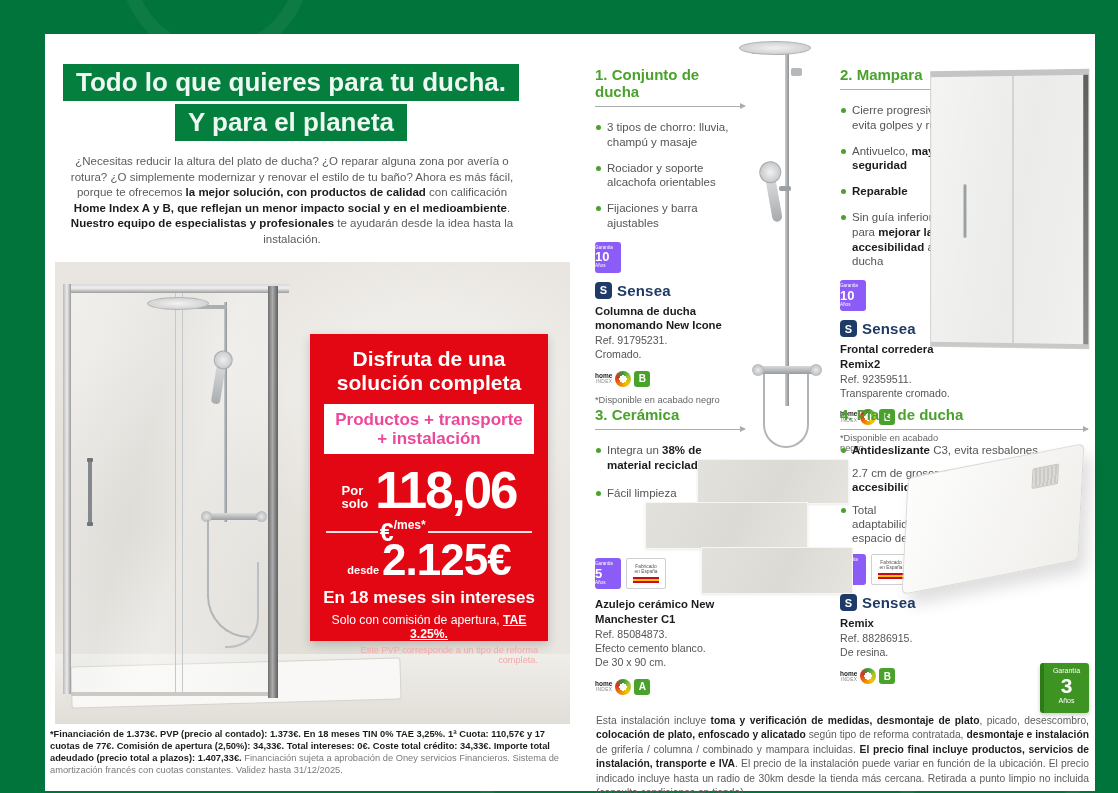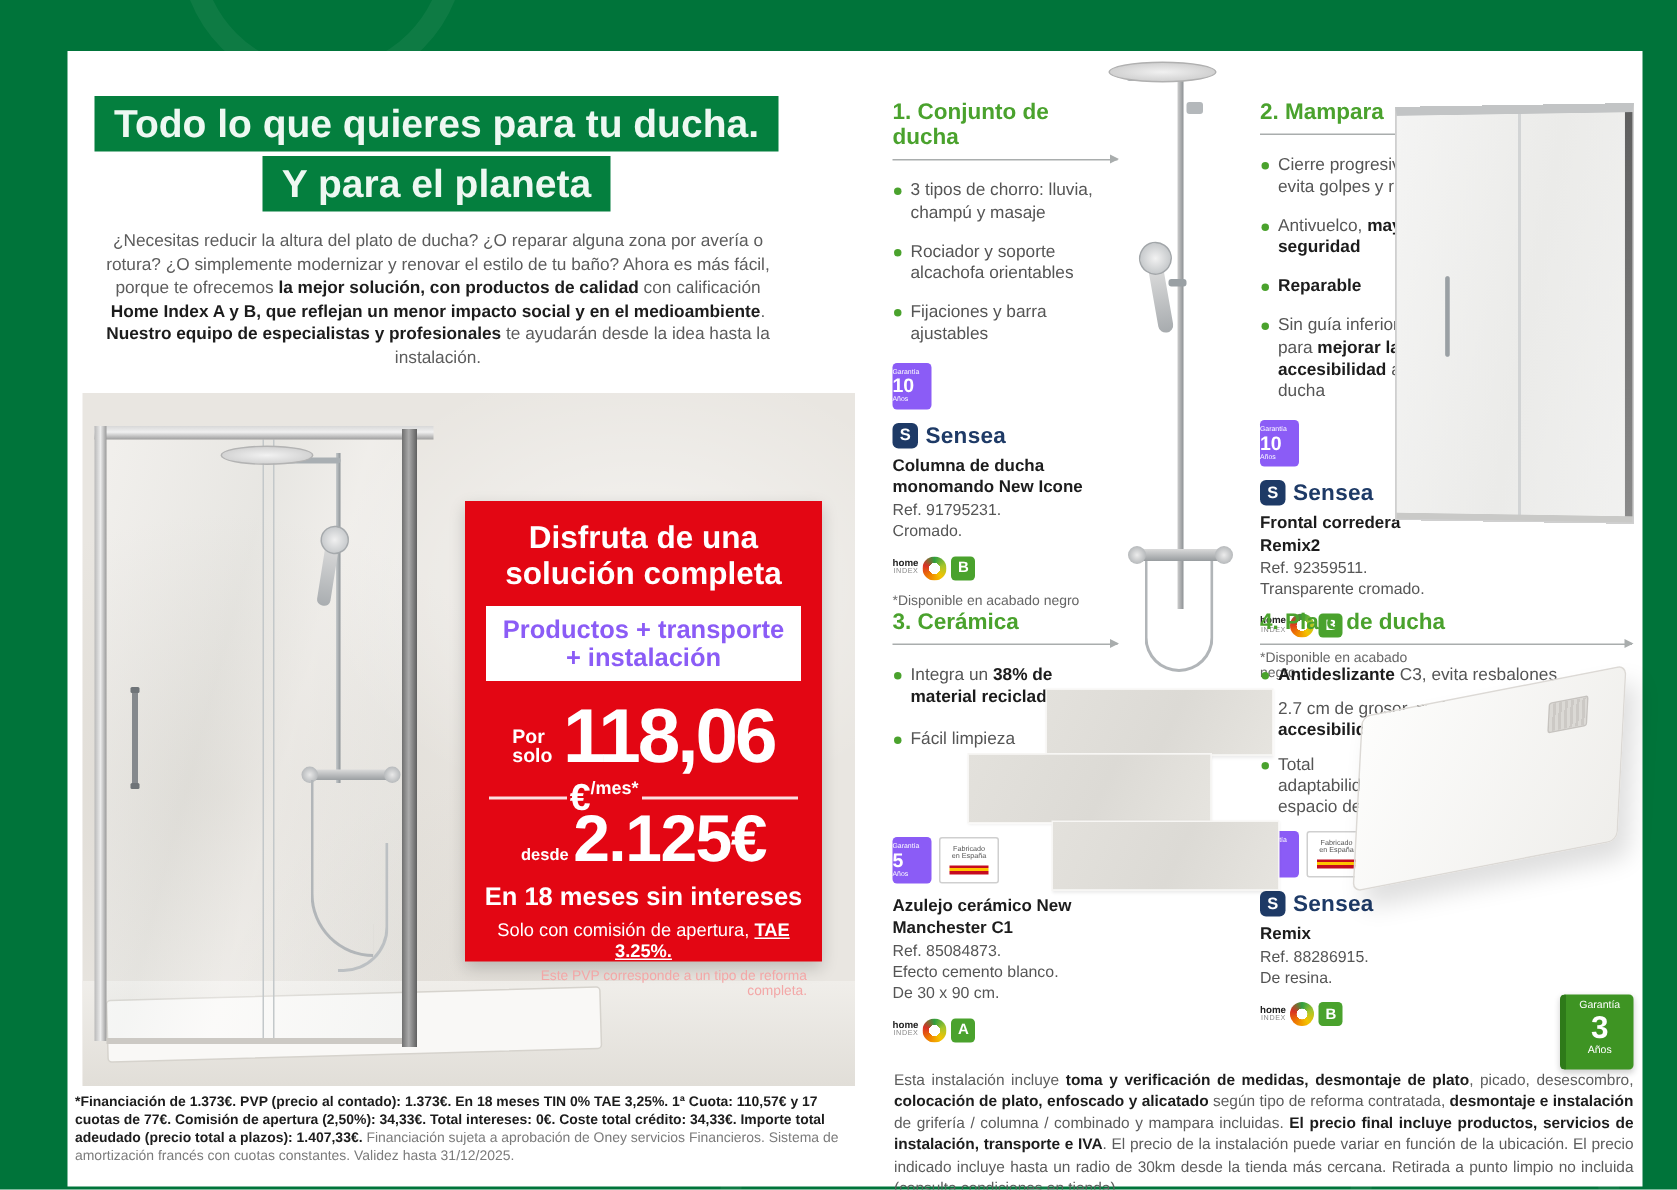--- a/index.html
+++ b/index.html
@@ -46,21 +46,21 @@
   .ph-hand::before { content:""; position:absolute; left:-4px; top:-12px; width:17px; height:17px; border-radius:50%; background:radial-gradient(#f0f0f0,#b9bdc0); border:1px solid #a5a9ac; }
   .ph-mixer { position:absolute; left:150px; top:251px; width:58px; height:7px; background:linear-gradient(#dadada,#9b9fa2); border-radius:3px; }
   .ph-mixer::before, .ph-mixer::after { content:""; position:absolute; top:-2px; width:11px; height:11px; border-radius:50%; background:radial-gradient(#e8e8e8,#a3a7aa); }
   .ph-mixer::before { left:-4px; } .ph-mixer::after { right:-4px; }
   .ph-hose { position:absolute; left:152px; top:258px; width:42px; height:118px; border:2px solid #b2b6b9; border-top:none; border-right:none; border-radius:0 0 0 44px; }
   .ph-hose2 { position:absolute; left:170px; top:300px; width:34px; height:86px; border:2px solid #bcc0c3; border-left:none; border-top:none; border-radius:0 0 30px 0; }
 
   
   .promo { position:absolute; left:265px; top:300px; width:238px; height:307px; background:#e30613; color:#fff; text-align:center; padding:13px 10px 0; box-shadow:0 4px 10px rgba(0,0,0,.18); }
   .p-title { font-size:21px; font-weight:bold; line-height:1.12; }
-  .p-bundle { background:#fff; color:#8b5cf6; font-weight:bold; font-size:17px; line-height:1.12; margin:10px auto 0; padding:6px 2px; width:210px; }
+  .p-bundle { background:#fff; color:#ec4899; font-weight:bold; font-size:17px; line-height:1.12; margin:10px auto 0; padding:6px 2px; width:210px; }
   .p-pricerow { display:flex; justify-content:center; align-items:center; margin-top:13px; }
   .p-porsolo { font-size:13px; font-weight:bold; line-height:1.05; text-align:left; margin:12px 7px 0 0; }
   .p-monthly { font-size:51px; font-weight:bold; letter-spacing:-2px; line-height:.95; }
   .p-mesrow { display:flex; align-items:center; margin:7px 6px 0; }
   .p-line { height:2px; background:rgba(255,255,255,.88); }
   .p-line-l { flex:.62; } .p-line-r { flex:1.25; }
   .p-eur { font-size:25px; font-weight:bold; line-height:18px; margin-left:2px; }
   .p-permes { font-size:12px; font-weight:bold; transform:translateY(-7px); margin-right:2px; }
   .p-desderow { display:flex; justify-content:center; align-items:flex-end; margin-top:-3px; }
   .p-desde { font-size:11px; font-weight:bold; margin:0 3px 6px 0; }

